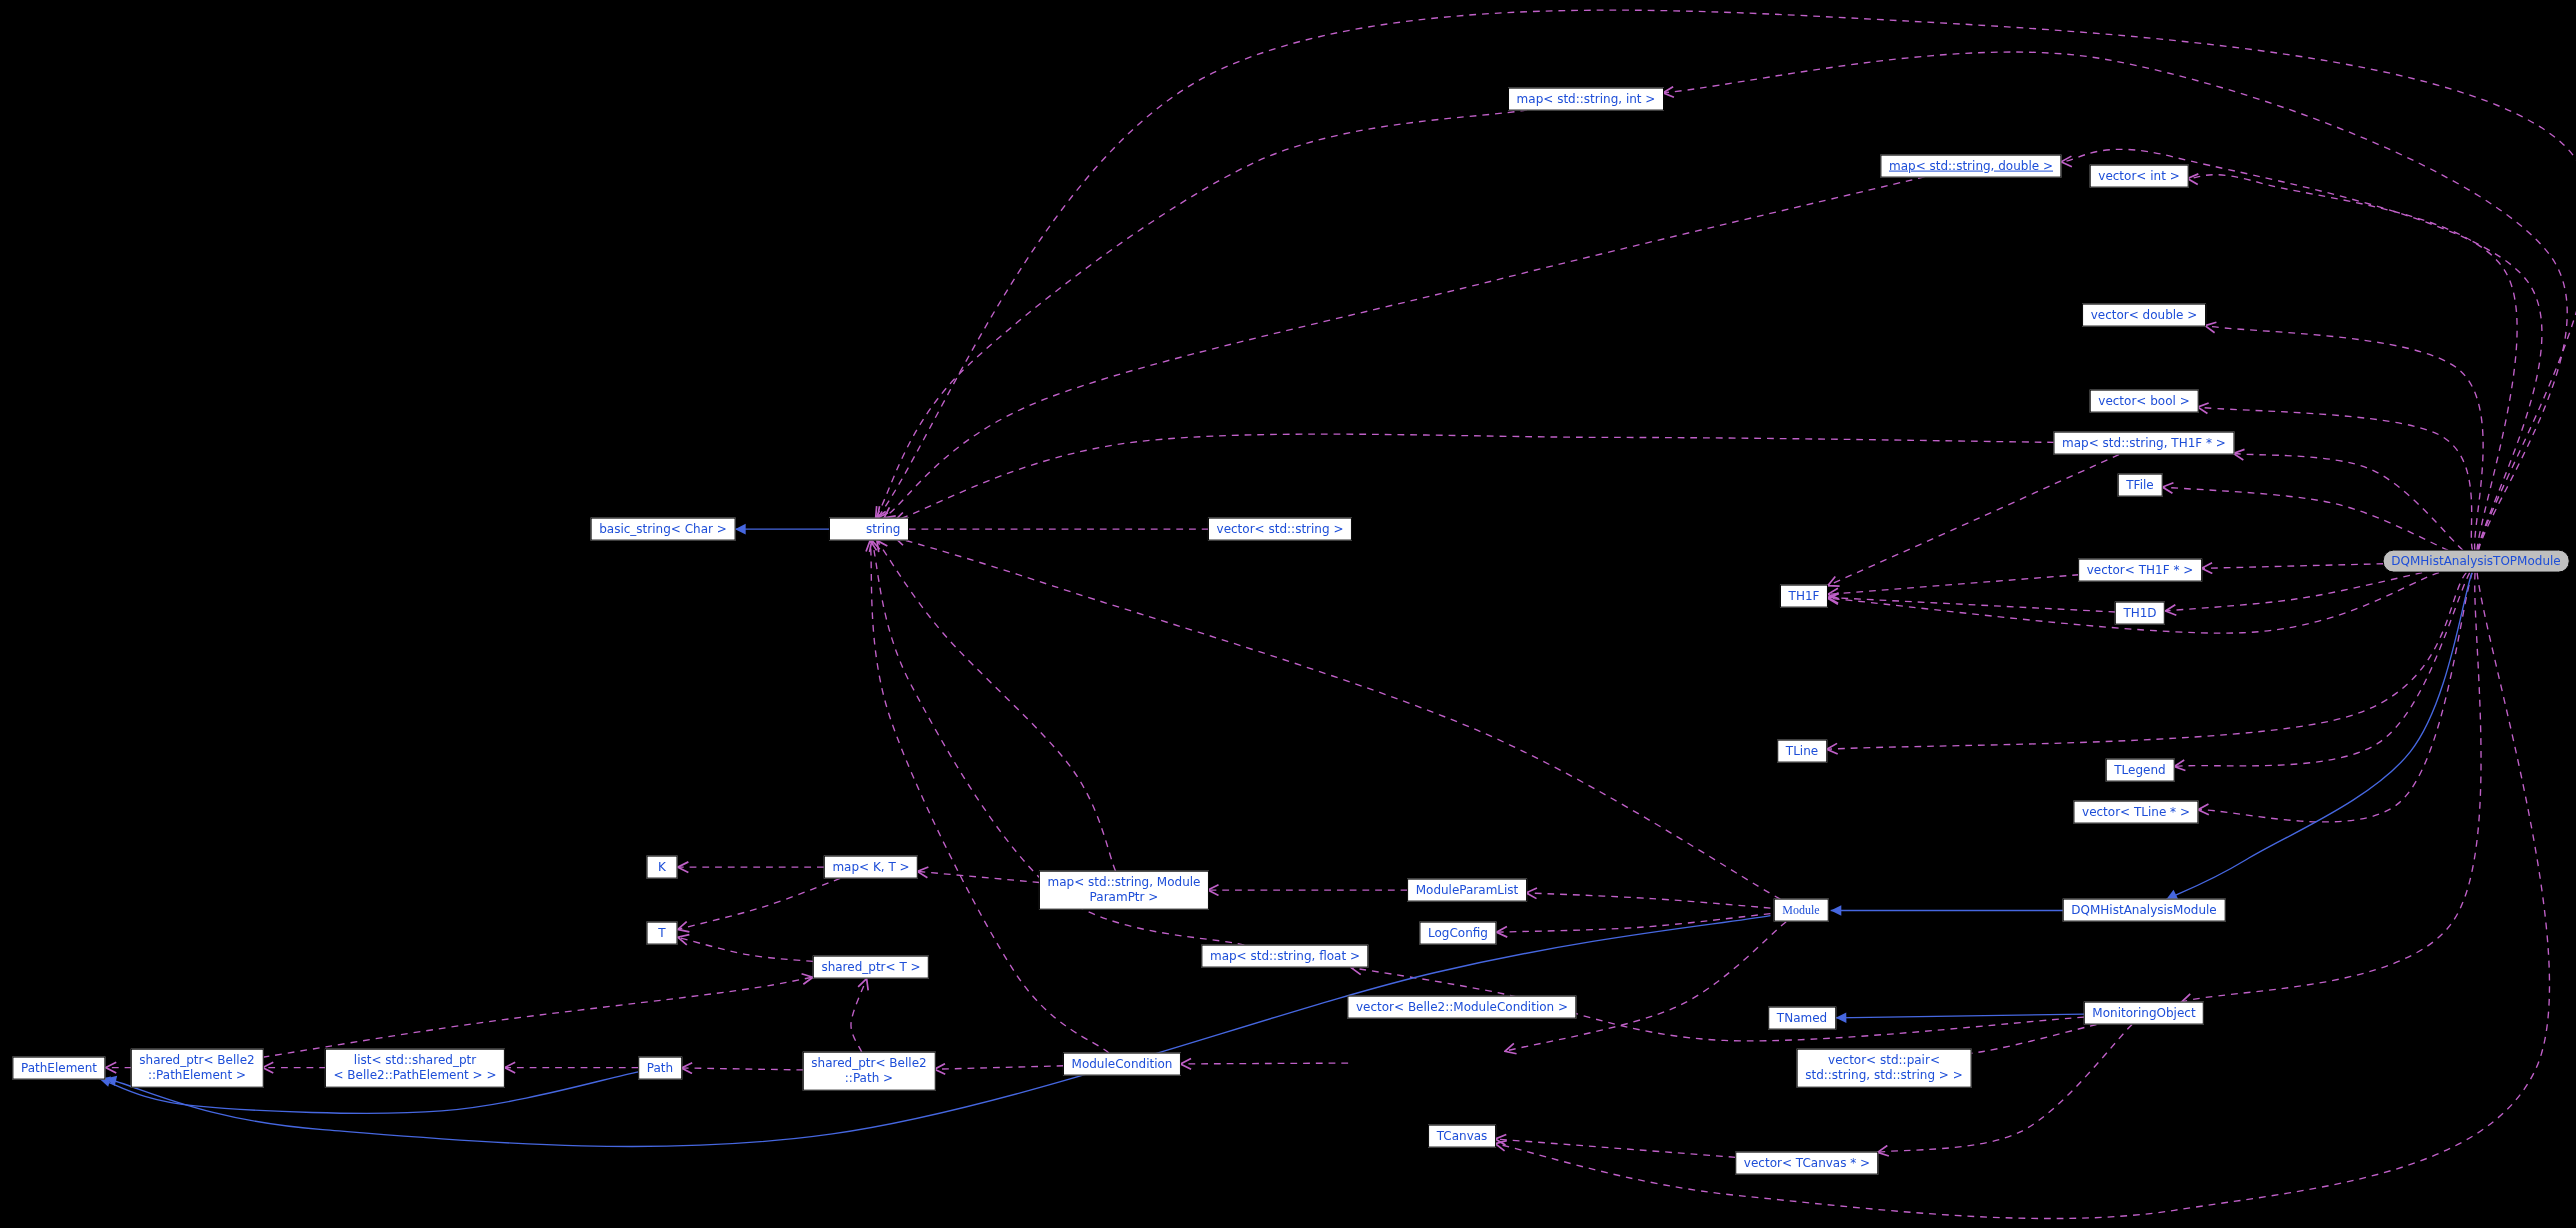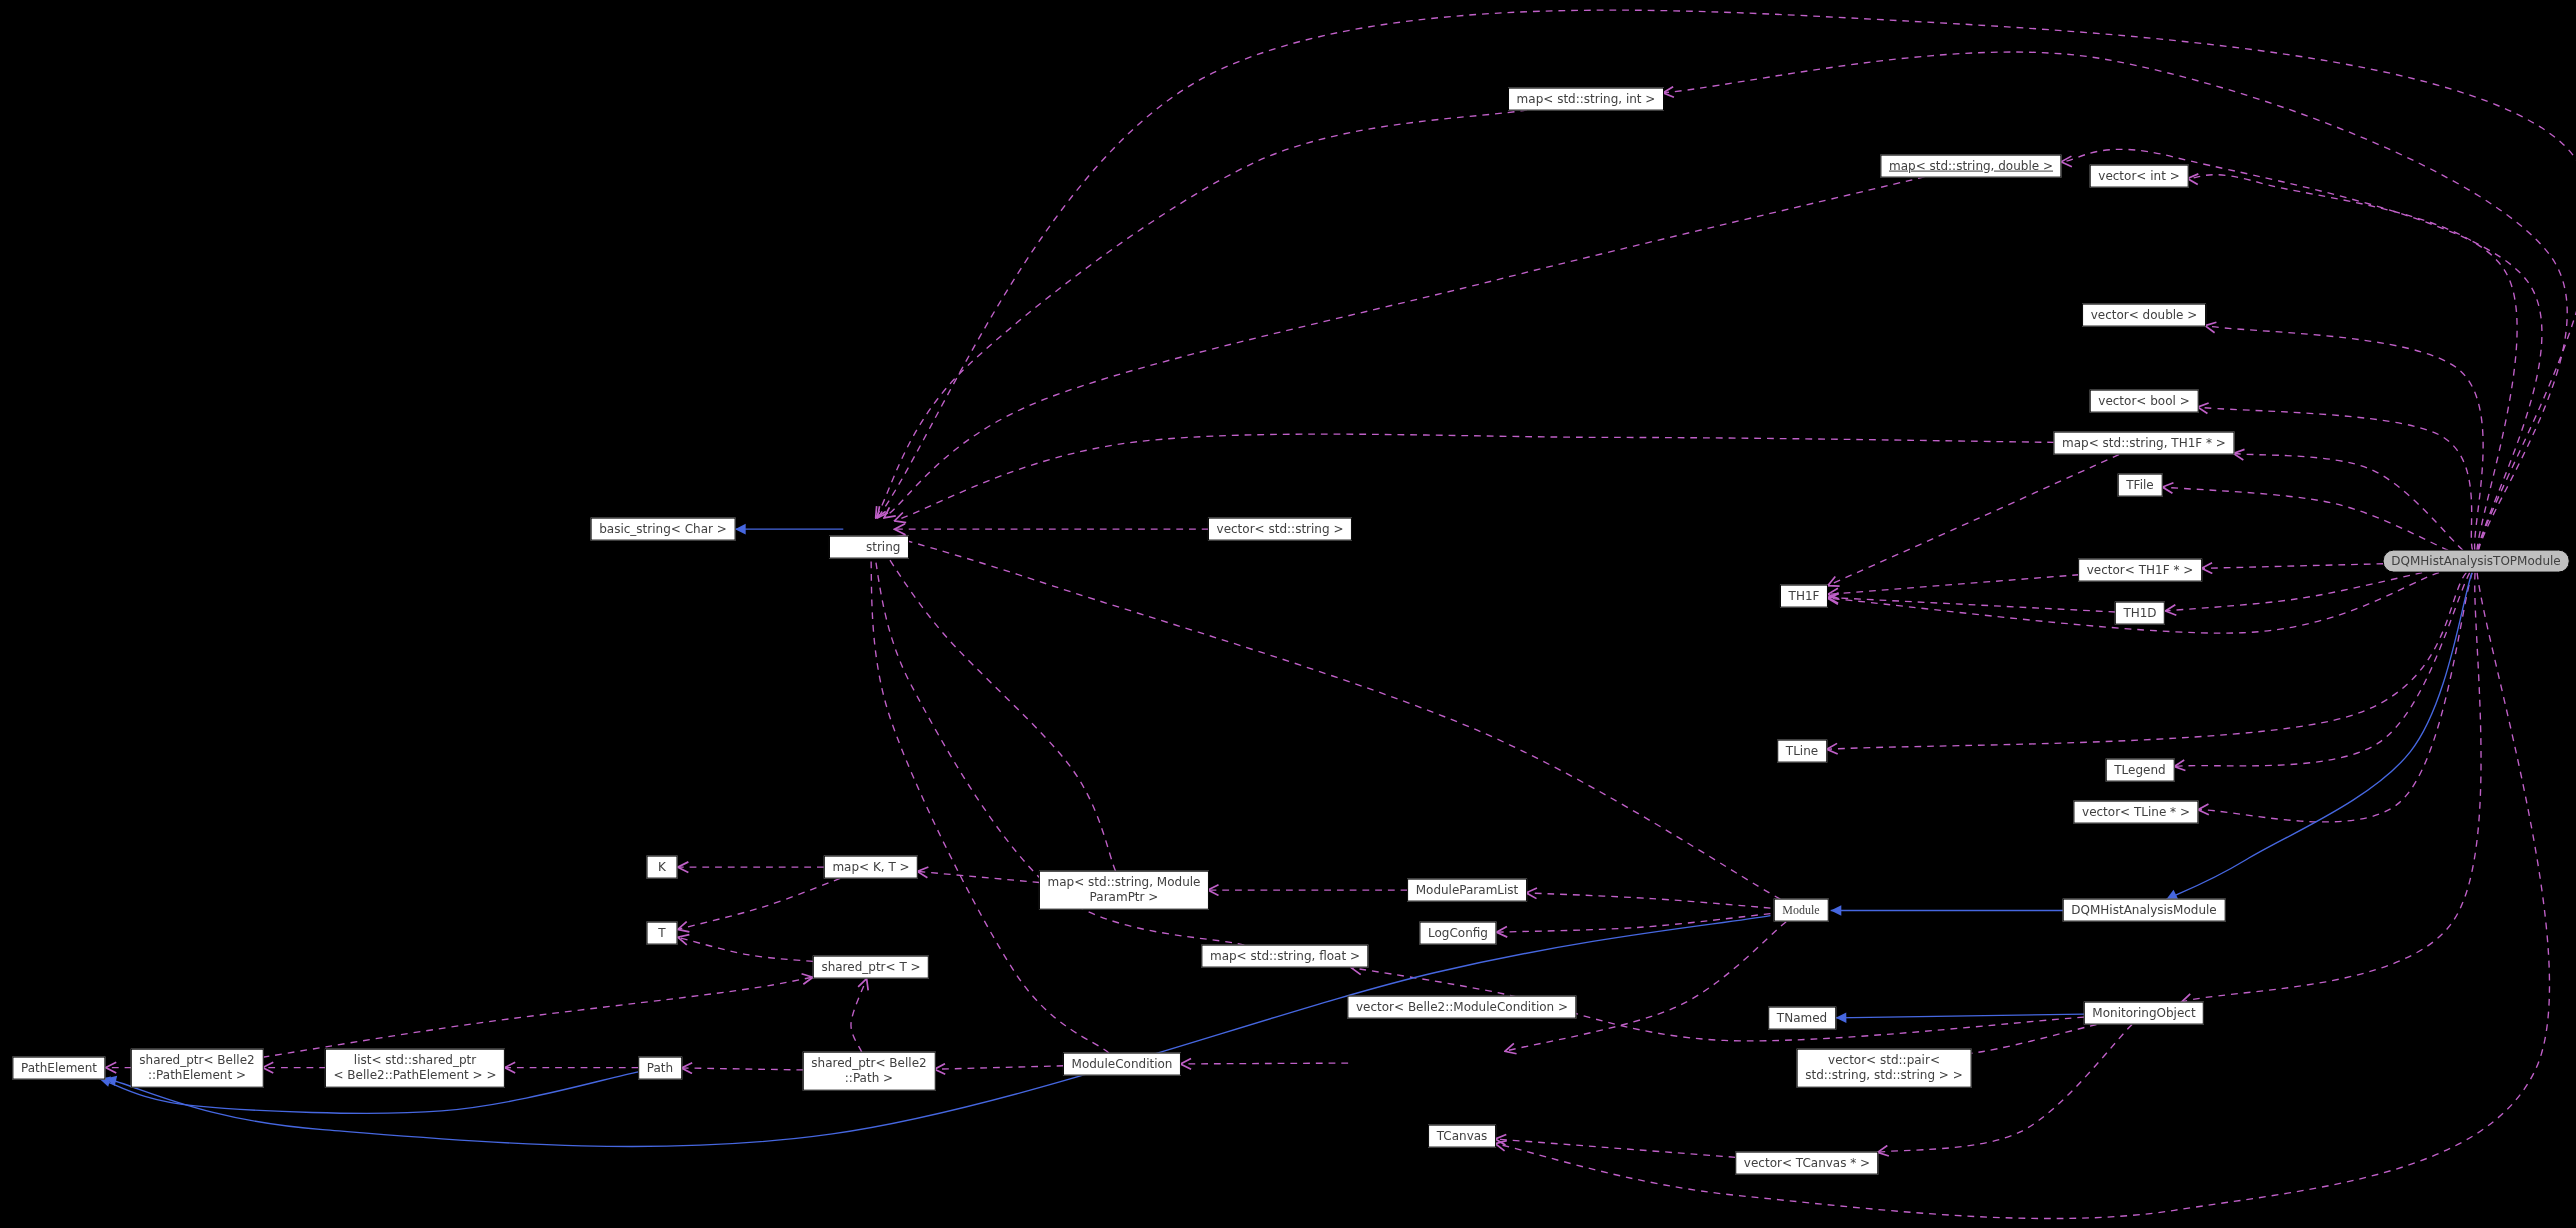--- a/index.html
+++ b/index.html
@@ -13,21 +13,21 @@
   }
   #edges { position: absolute; left: 0; top: 0; }
   .edge { fill: none; stroke-width: 1.6; }
   .edge.use { stroke: var(--use-edge, #c060c8); stroke-dasharray: 8 7; }
   .edge.inherit { stroke: var(--inherit-edge, #4667e0); }
   .node {
     position: absolute;
     transform: translate(-50%, -50%);
     background: var(--node-fill, #fff);
     border: 0.8px solid var(--node-border, #000);
-    color: #404040;
+    color: #1d4ed8;
     font-size: 12px;
     line-height: 1.32;
     padding: 2.5px 7.6px;
     white-space: pre-line;
     text-align: center;
     min-width: 31px;
     cursor: pointer;
     z-index: 2;
   }
   .node.highlight { background: var(--highlight-fill, #bfbfbf); border-radius: 11px; }
@@ -100,21 +100,21 @@
       <path d="M 2084.5390625 1078.020112645349 C 2018.7825520833333 1089.1834272044575, 1874.08984375 1102.170018774225, 1690 1145 C 1505.91015625 1187.829981225775, 1198.3333333333333 1304.1666666666667, 980 1335 C 761.6666666666666 1365.8333333333333, 522.6067708333334 1340.8665406586022, 380 1330 C 237.39322916666666 1319.1334593413978, 166.96614583333334 1279.833963373656, 124.359375 1269.800756048387" class="edge inherit" marker-end="url(#arrow-inherit)"></path>
     </svg>
 <div class="node" style="left: 1586px; top: 99px;">map&lt; std::string, int &gt;</div>
     <div class="node" style="left: 1971px; top: 166px; text-decoration: underline;">map&lt; std::string, double &gt;</div>
     <div class="node" style="left: 2139px; top: 176px;">vector&lt; int &gt;</div>
     <div class="node" style="left: 2144px; top: 315px;">vector&lt; double &gt;</div>
     <div class="node" style="left: 2144px; top: 401px;">vector&lt; bool &gt;</div>
     <div class="node" style="left: 2144px; top: 443px;">map&lt; std::string, TH1F * &gt;</div>
     <div class="node" style="left: 2140px; top: 485px;">TFile</div>
     <div class="node" style="left: 663px; top: 529px;">basic_string&lt; Char &gt;</div>
-    <div class="node" style="left: 869px; top: 547px; padding-left: 36px;">string</div>
+    <div class="node" style="left: 869px; top: 529px; padding-left: 36px;">string</div>
     <div class="node" style="left: 1280px; top: 529px;">vector&lt; std::string &gt;</div>
     <div class="node" style="left: 2140px; top: 570px;">vector&lt; TH1F * &gt;</div>
     <div class="node" style="left: 1804px; top: 596px;">TH1F</div>
     <div class="node" style="left: 2140px; top: 613px;">TH1D</div>
     <div class="node highlight" style="left: 2476px; top: 561px;">DQMHistAnalysisTOPModule</div>
     <div class="node" style="left: 1802px; top: 751px;">TLine</div>
     <div class="node" style="left: 2140px; top: 770px;">TLegend</div>
     <div class="node" style="left: 2136px; top: 812px;">vector&lt; TLine * &gt;</div>
     <div class="node" style="left: 662px; top: 867px;">K</div>
     <div class="node" style="left: 871px; top: 867px;">map&lt; K, T &gt;</div>

